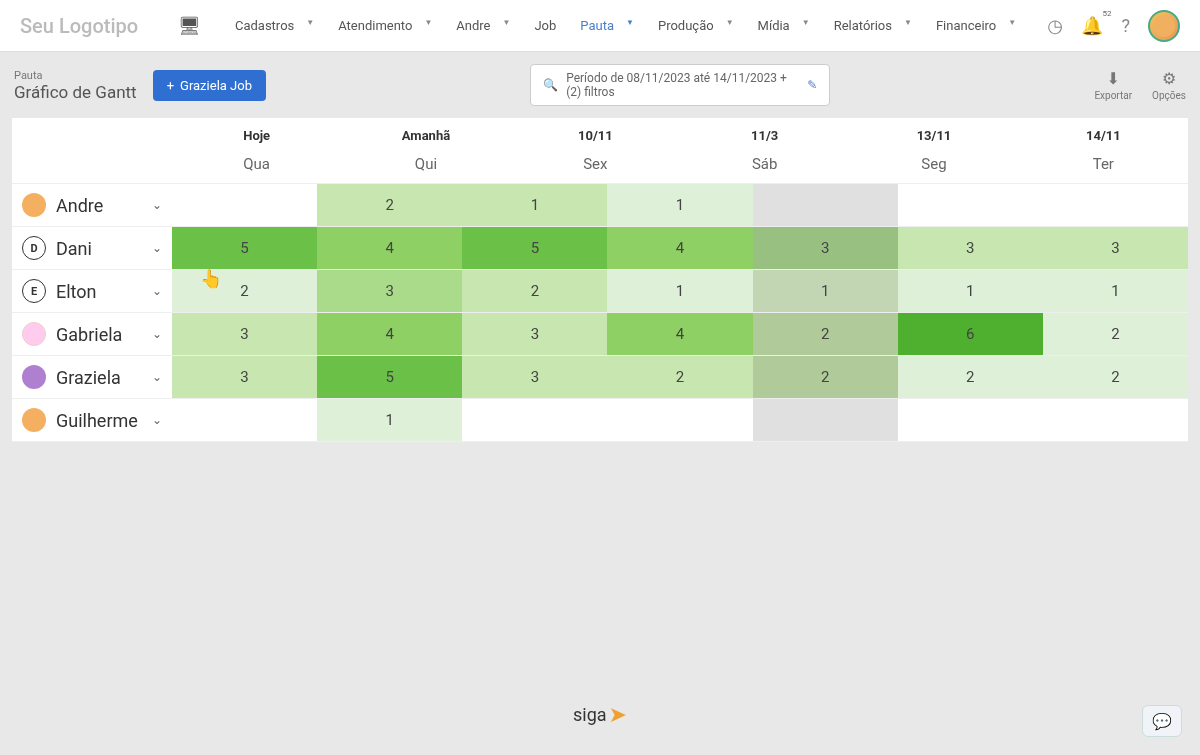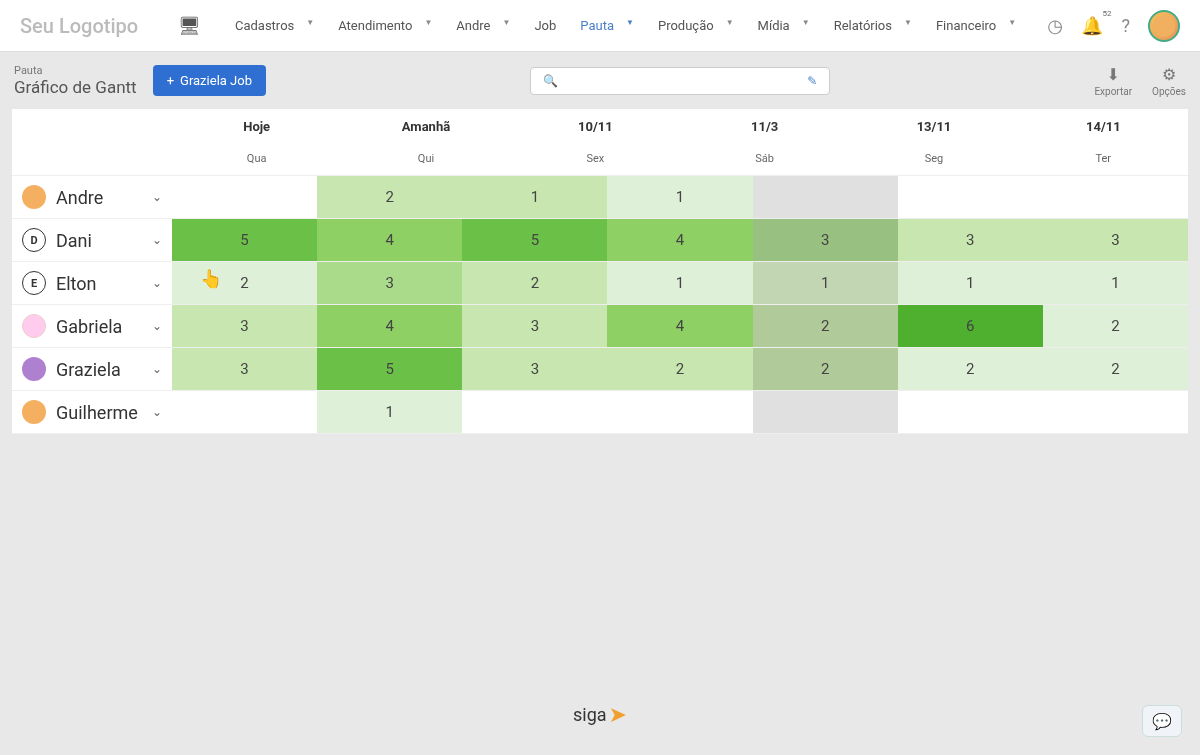--- a/index.html
+++ b/index.html
@@ -25,21 +25,21 @@
 .search-box{background:#fff;border:1px solid #ccc;border-radius:4px;padding:6px 12px;width:300px;display:flex;align-items:center;gap:8px;color:#666;font-size:12px}
 .search-edit{margin-left:auto;color:#4a7fc9;cursor:pointer}
 .right-actions{display:flex;gap:20px}
 .action{display:flex;flex-direction:column;align-items:center;gap:2px;color:#777;font-size:10px;cursor:pointer}
 .action-icon{font-size:16px}
 .grid{background:#0c4a6e;margin:0 12px}
 .ghead{display:flex;background:#fff;border-bottom:1px solid #eee}
 .name-col{width:160px;flex-shrink:0}
 .day-col{flex:1;text-align:center;padding:10px 4px}
 .day-label{font-size:13px;font-weight:700;color:#333}
-.day-sub{font-size:11px;color:#666;margin-top:18px}
+.day-sub{font-size:15px;color:#666;margin-top:12px}
 .day-col.weekend{background:#dcdcdc}
 .grow{display:flex;border-bottom:1px solid #eee;height:43px}
 .name-cell{width:160px;display:flex;align-items:center;padding:0 10px;gap:10px;flex-shrink:0;background:#fff}
 .av{width:24px;height:24px;border-radius:50%;display:flex;align-items:center;justify-content:center;font-size:11px;font-weight:700;color:#333;flex-shrink:0}
 .av-0{background:#f4b060}
 .av-1{background:#fff;border:1px solid #333}
 .av-2{background:#fff;border:1px solid #333}
 .av-3{background:#fce;border:1px solid #ecc}
 .av-4{background:#b080d0}
 .av-5{background:#f4b060}
@@ -118,20 +118,21 @@
     <div class="breadcrumb">Pauta</div>
     <div class="page-title">Gráfico de Gantt</div>
   </div>
   <button class="add-btn">
     <span>+</span>
     <span>Graziela Job</span>
   </button>
   <div class="search-wrap">
     <div class="search-box">
       <span>🔍</span>
+      <span>Período de 08/11/2023 até 14/11/2023 + (2) filtros</span>
       <span class="search-edit">✎</span>
     </div>
   </div>
   <div class="right-actions">
     <div class="action">
       <span class="action-icon">⬇</span>
       <span>Exportar</span>
     </div>
     <div class="action">
       <span class="action-icon">⚙</span>

